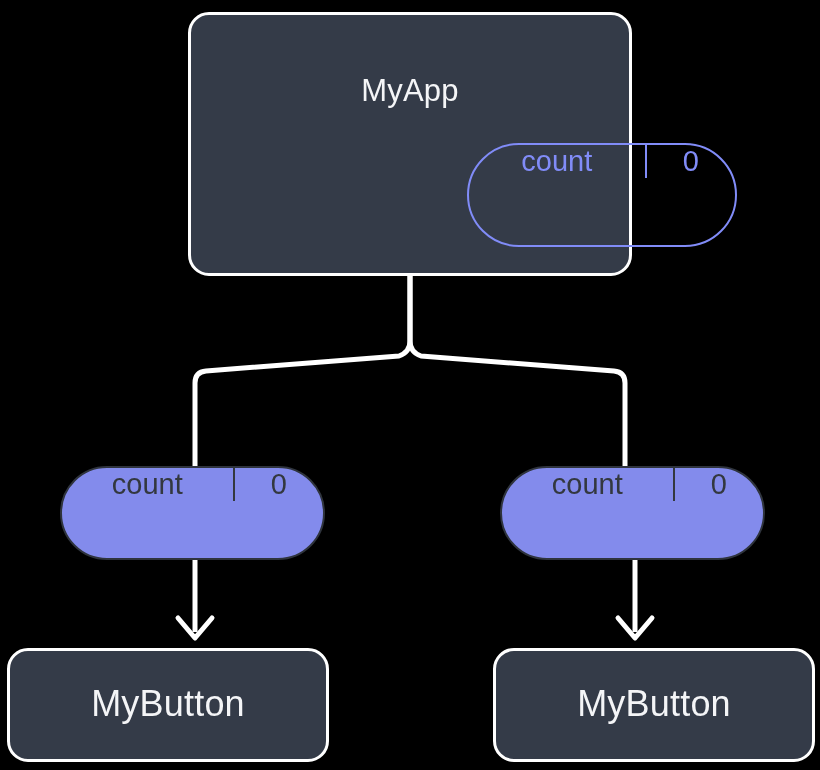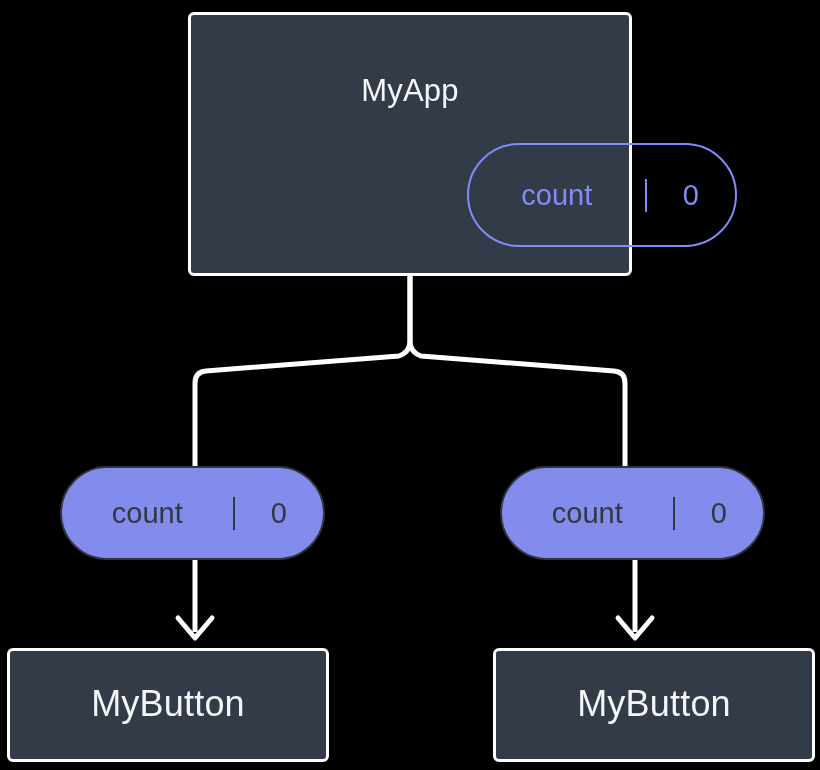--- a/index.html
+++ b/index.html
@@ -29,21 +29,21 @@
     width: 820px;
     height: 770px;
   }
 
   
   .component-box {
     position: absolute;
     box-sizing: border-box;
     background: #343b48;
     border: 3px solid #ffffff;
-    border-radius: 6px;
+    border-radius: 21px;
   }
   .component-title {
     position: absolute;
     left: 0;
     right: 0;
     text-align: center;
     color: #f4f5f7;
     font-weight: 400;
     letter-spacing: 0.2px;
     white-space: nowrap;
@@ -54,21 +54,21 @@
 
   #btn-box-left   { left: 7px;   top: 648px; width: 322px; height: 114px; }
   #btn-box-right  { left: 493px; top: 648px; width: 322px; height: 114px; }
   .btn-box .component-title { top: 32px; font-size: 36px; }
 
   
   .state-pill {
     position: absolute;
     box-sizing: border-box;
     display: flex;
-    align-items: center;
+    align-items: flex-start;
     border-radius: 999px;
     overflow: hidden;
   }
   .pill-name, .pill-value {
     display: flex;
     align-items: center;
     justify-content: center;
     white-space: nowrap;
     font-size: 29px;
     font-weight: 400;

